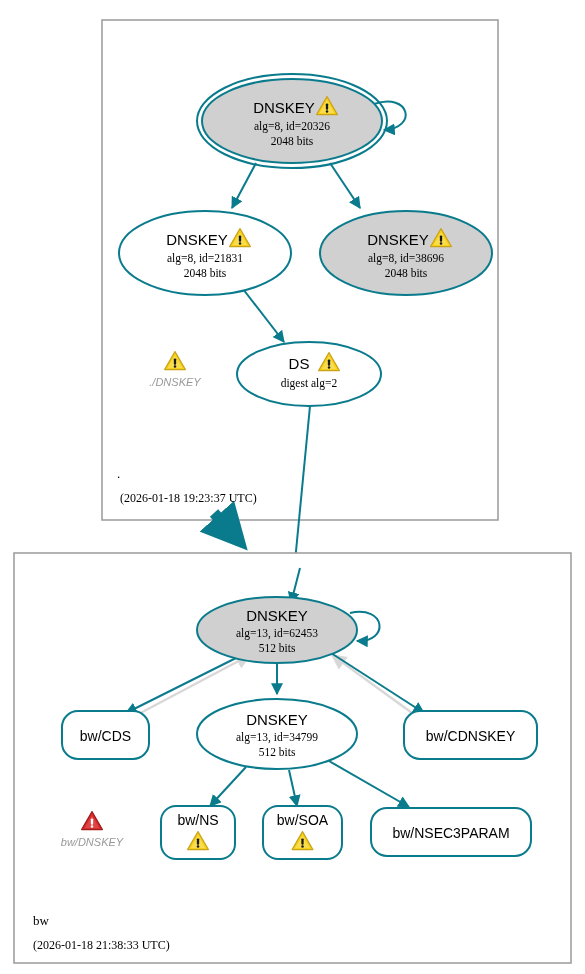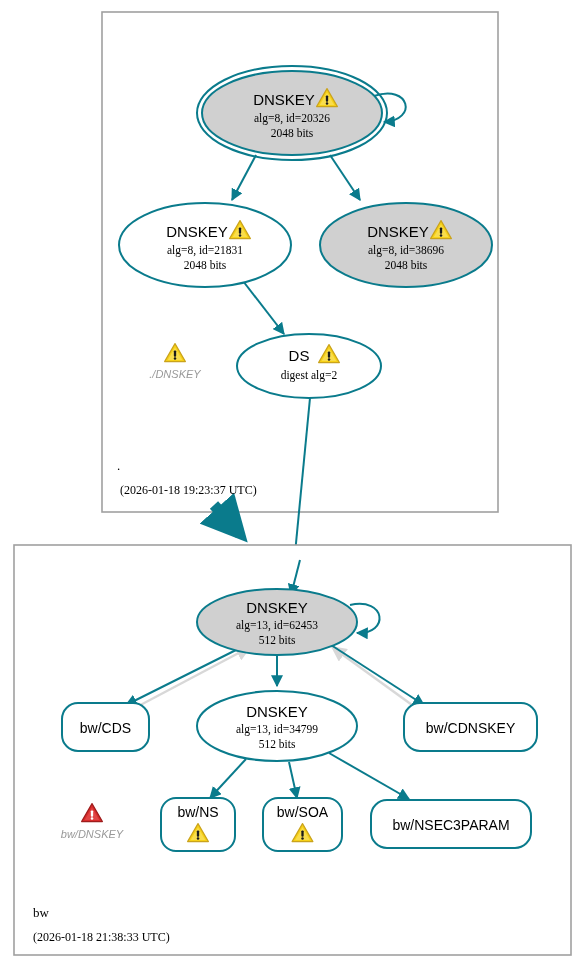--- a/index.html
+++ b/index.html
@@ -10,21 +10,21 @@
   }
   body {
     width: 585px;
     height: 974px;
     position: relative;
     font-family: "Liberation Sans", sans-serif;
     overflow: hidden;
   }
   #stage {
     position: absolute;
-    left: 0; top: 0;
+    left: 0; top: 8px;
     width: 585px;
     height: 712px;
   }
   svg.diagram {
     position: absolute;
     left: 0; top: 0;
     width: 585px;
     height: 974px;
     display: block;
   }

